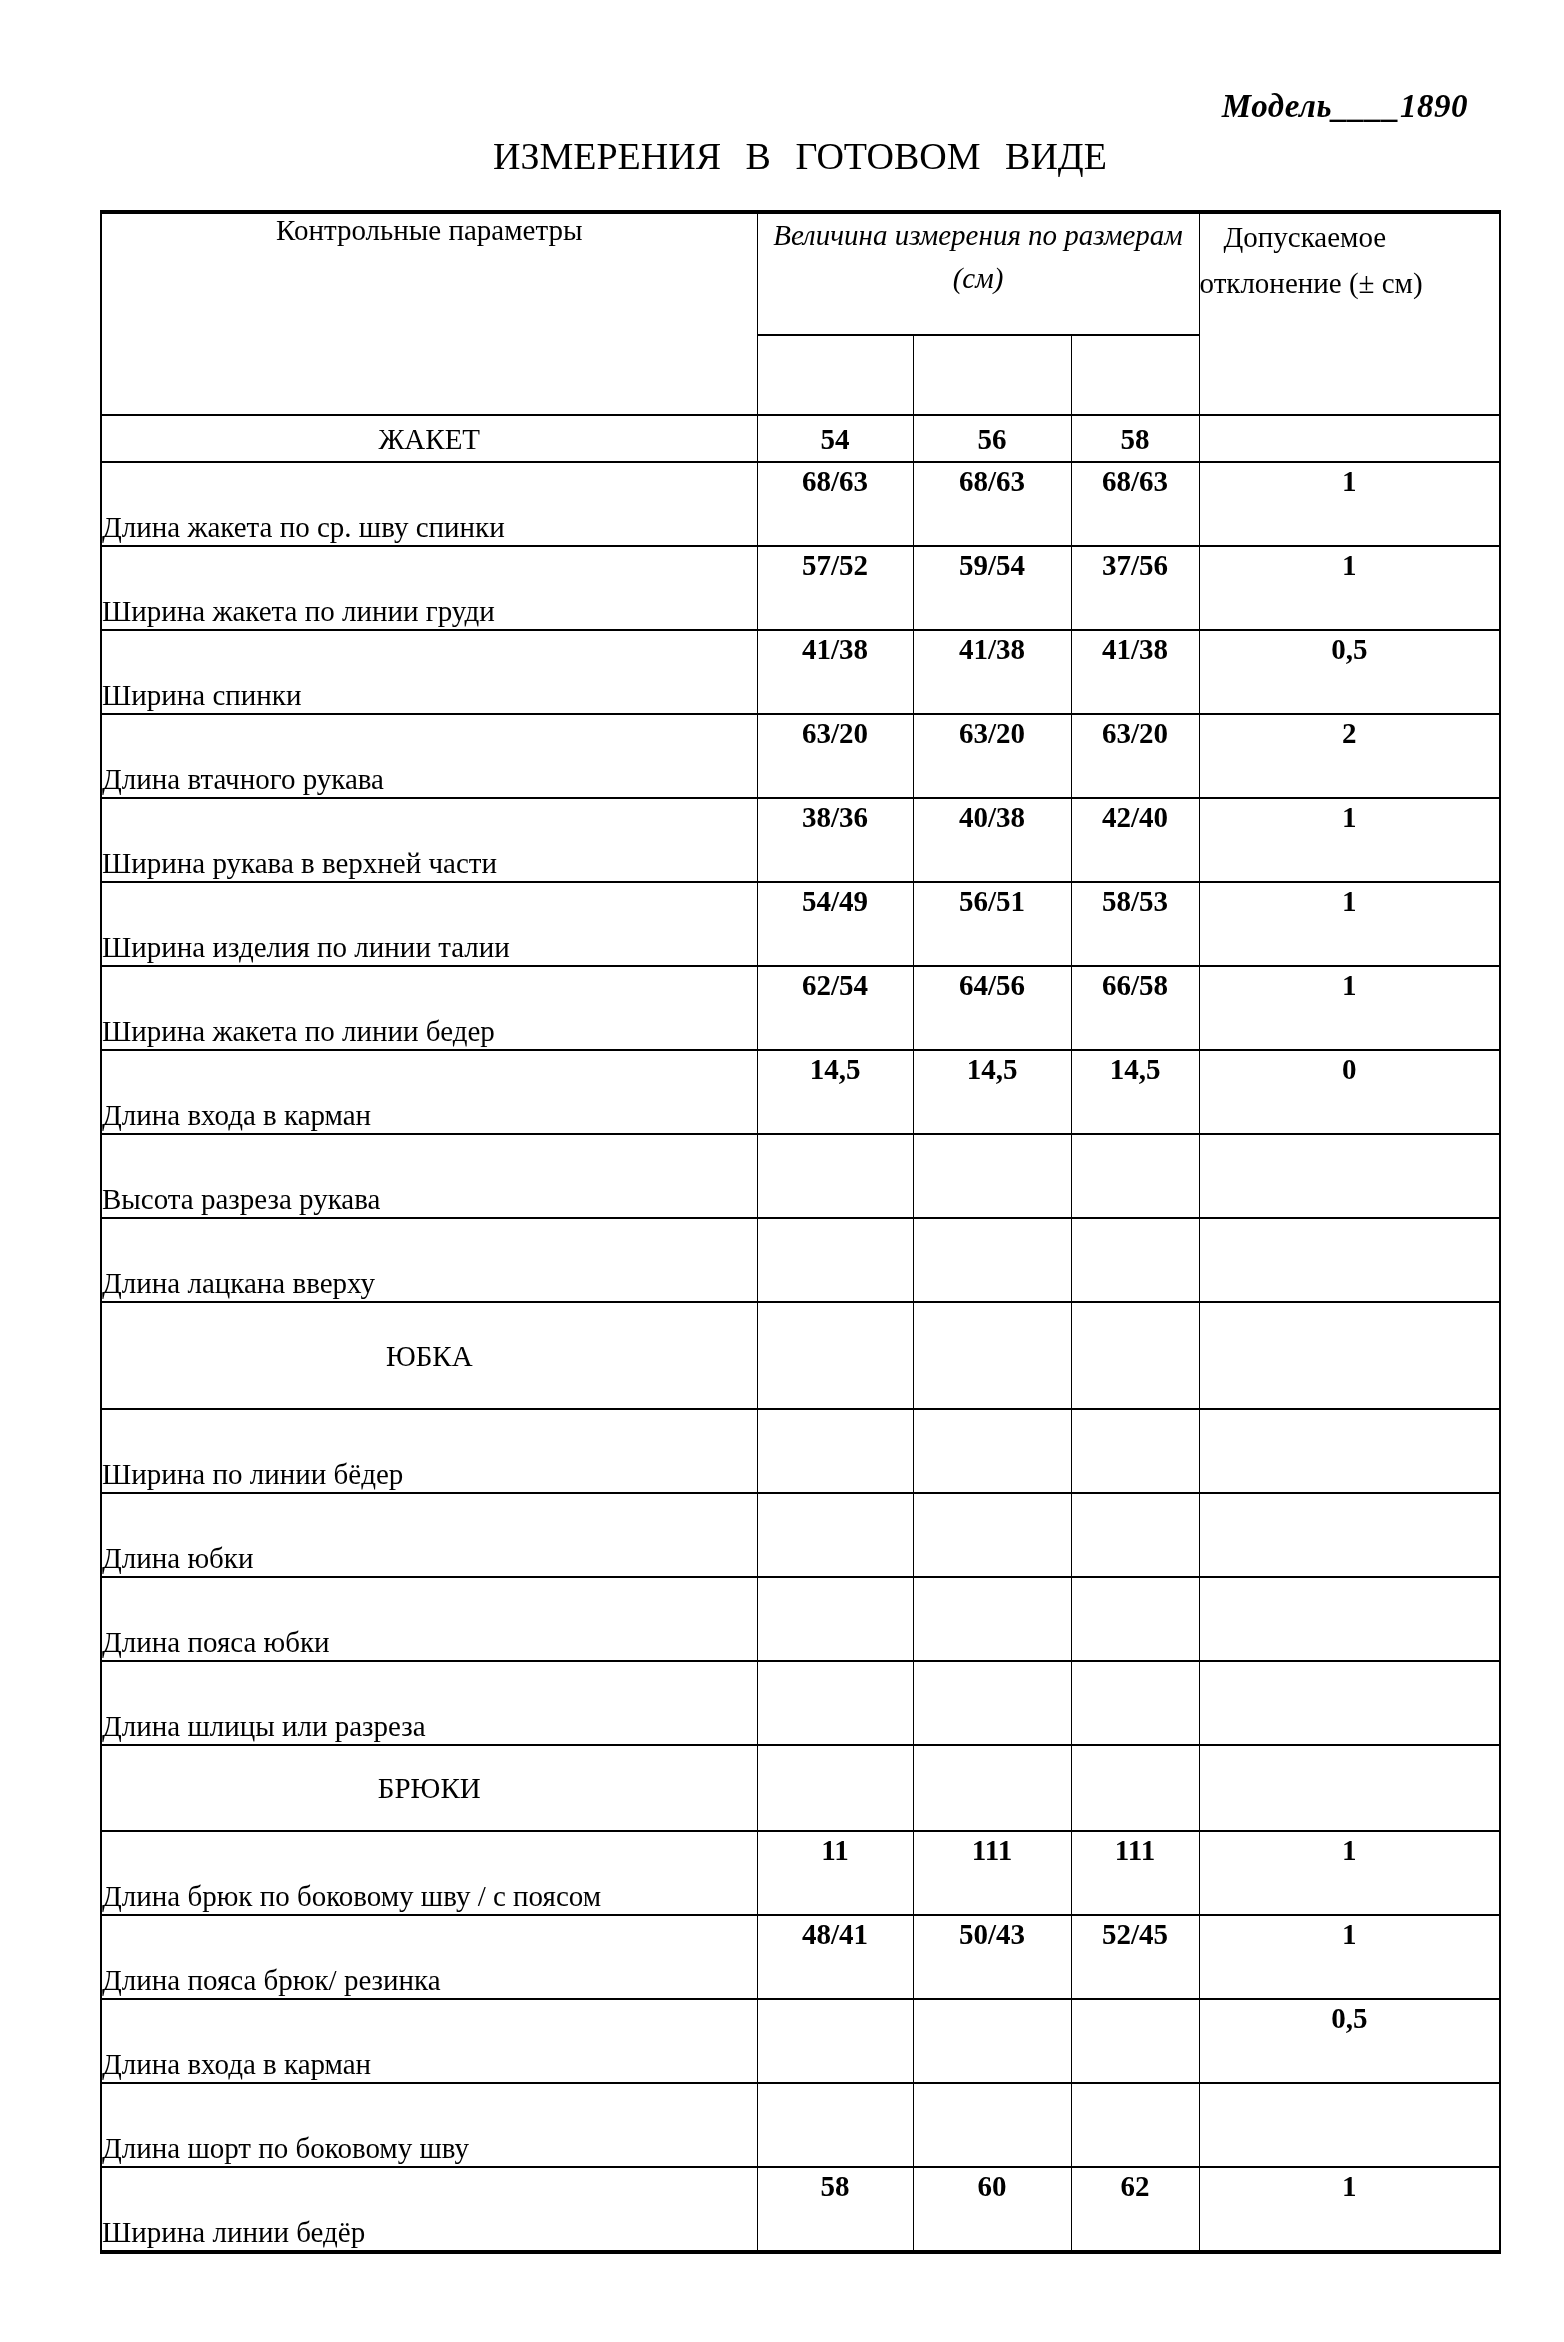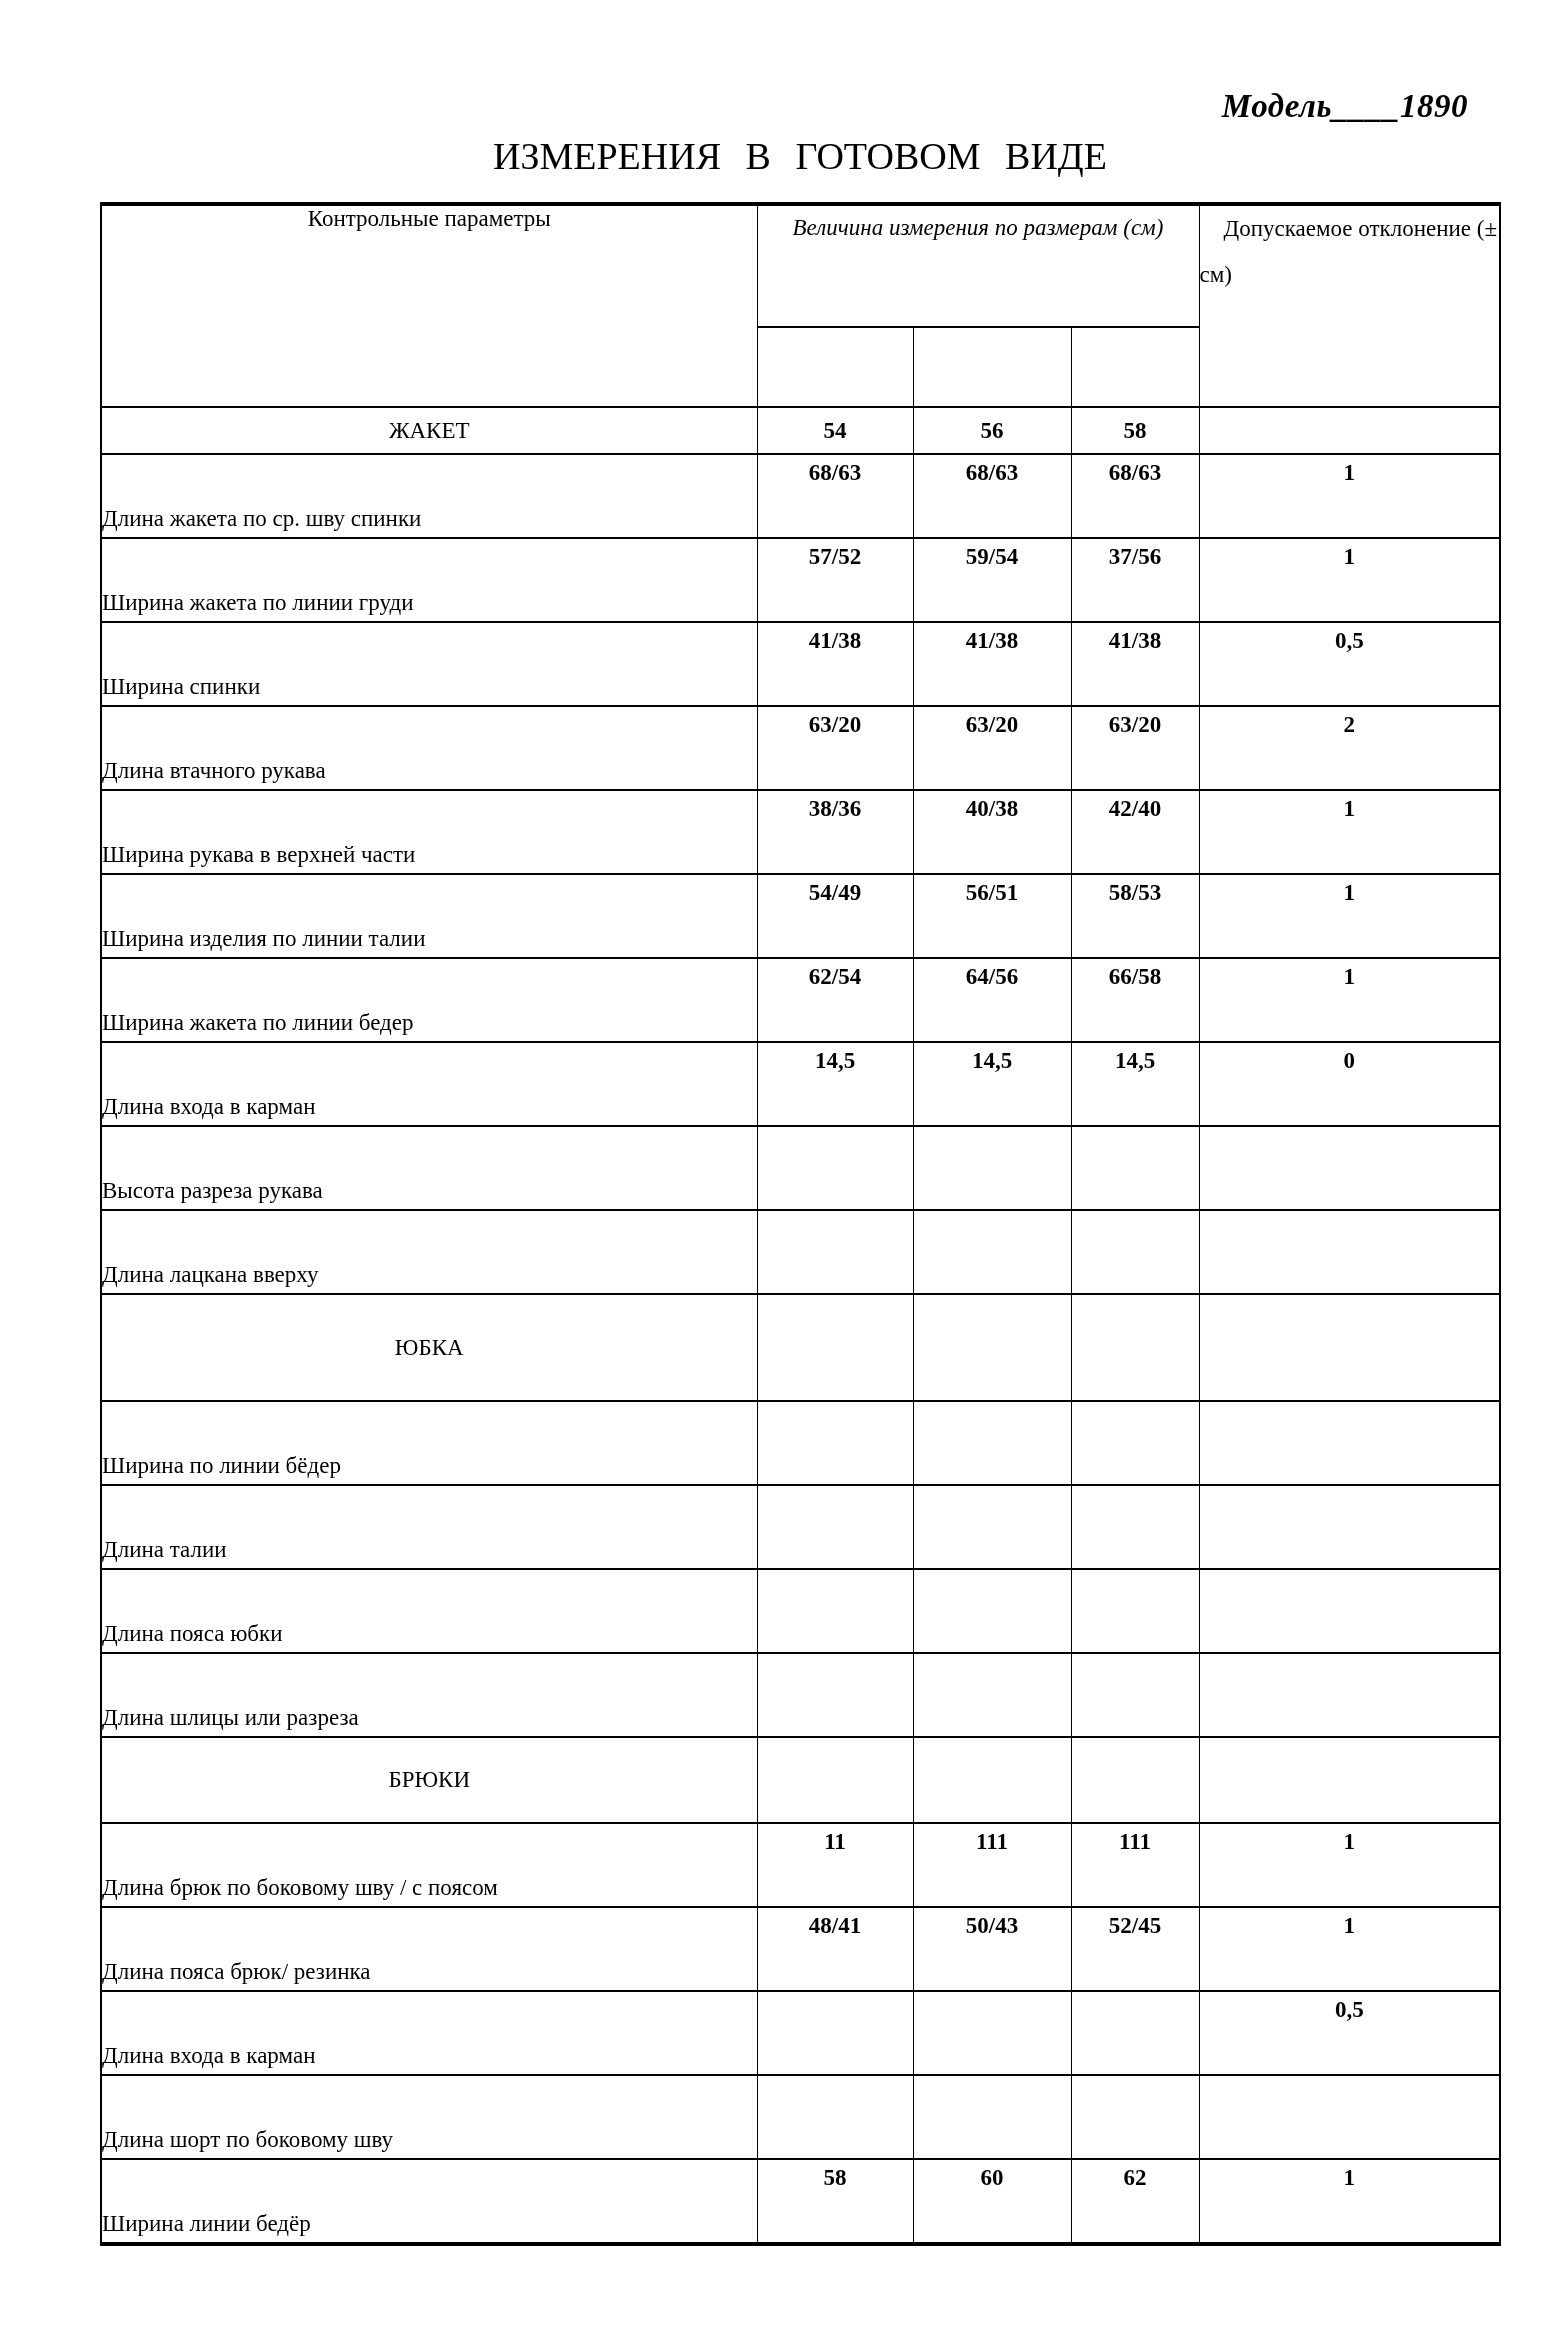--- a/index.html
+++ b/index.html
@@ -38,26 +38,26 @@
     font-weight: normal;
     font-size: 38px;
     line-height: 42px;
   }
   .doc-title .t-line1 { word-spacing: 15px; }
   .doc-title .t-line2 { word-spacing: 6.6px; }
 
   
   table.measure {
     position: absolute;
-    top: 202px;
+    top: 210px;
     left: 100px;
     width: 1400px;
     border-collapse: collapse;
     table-layout: fixed;
-    font-size: 23px;
+    font-size: 29px;
   }
   table.measure, table.measure td, table.measure th {
     border: 1.9px solid #000;
   }
   table.measure td, table.measure th {
     border-top-width: 2.8px;
     border-bottom-width: 2.8px;
     padding: 0;
     overflow: hidden;
   }
@@ -239,21 +239,21 @@
           <td class="tolerance-cell"></td>
         </tr>
         <tr class="data-row row-12">
           <td class="param-cell">Ширина  по линии бёдер</td>
           <td class="value-cell"></td>
           <td class="value-cell"></td>
           <td class="value-cell"></td>
           <td class="tolerance-cell"></td>
         </tr>
         <tr class="data-row row-13">
-          <td class="param-cell">Длина талии</td>
+          <td class="param-cell">Длина юбки</td>
           <td class="value-cell"></td>
           <td class="value-cell"></td>
           <td class="value-cell"></td>
           <td class="tolerance-cell"></td>
         </tr>
         <tr class="data-row row-14">
           <td class="param-cell">Длина пояса юбки</td>
           <td class="value-cell"></td>
           <td class="value-cell"></td>
           <td class="value-cell"></td>

